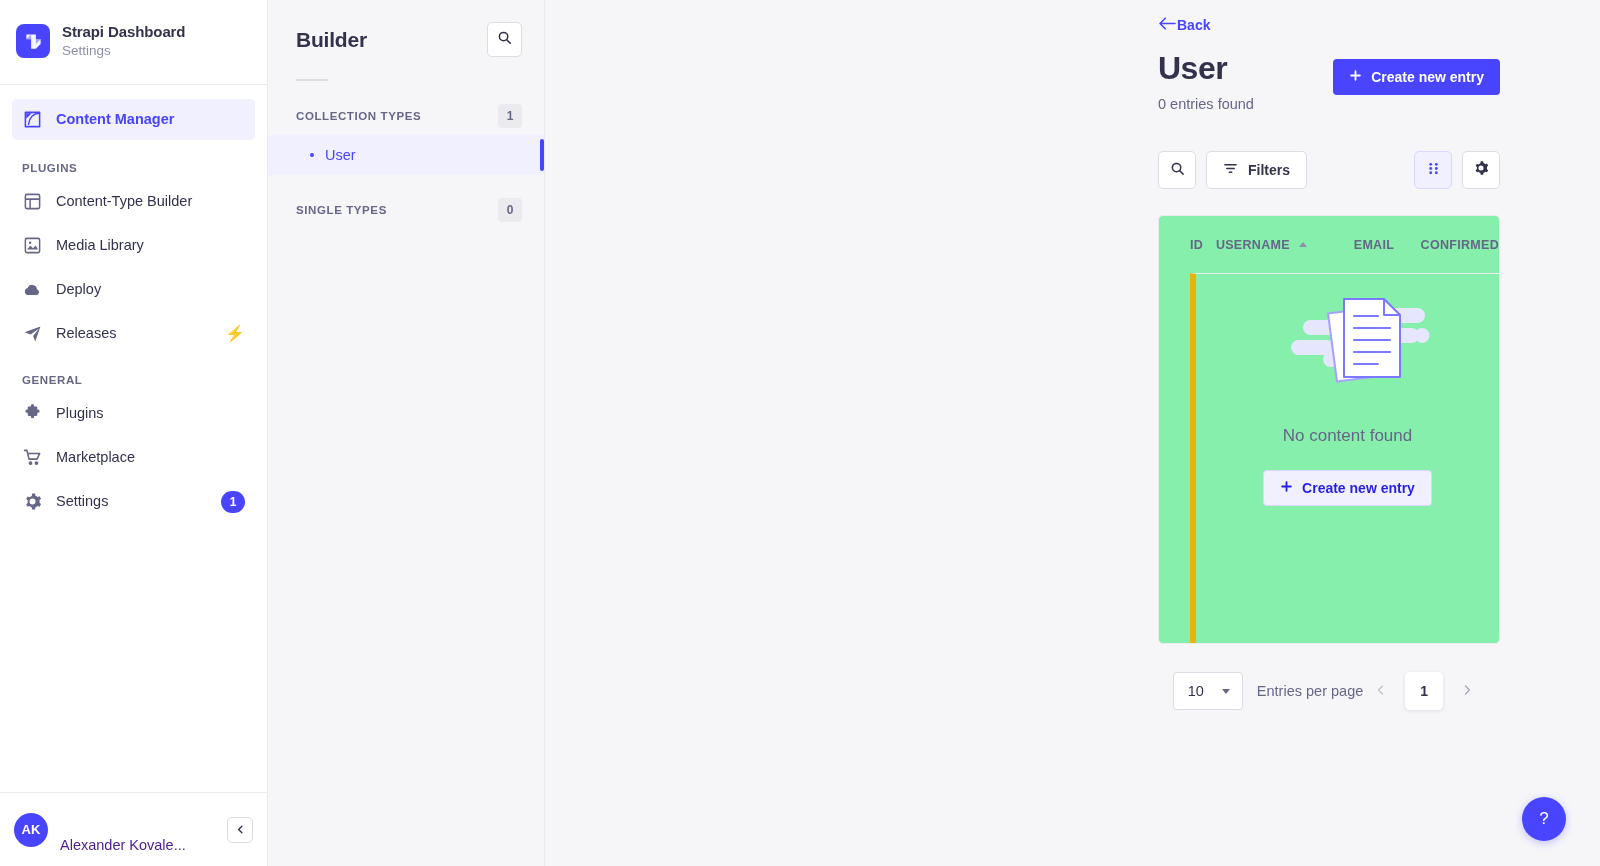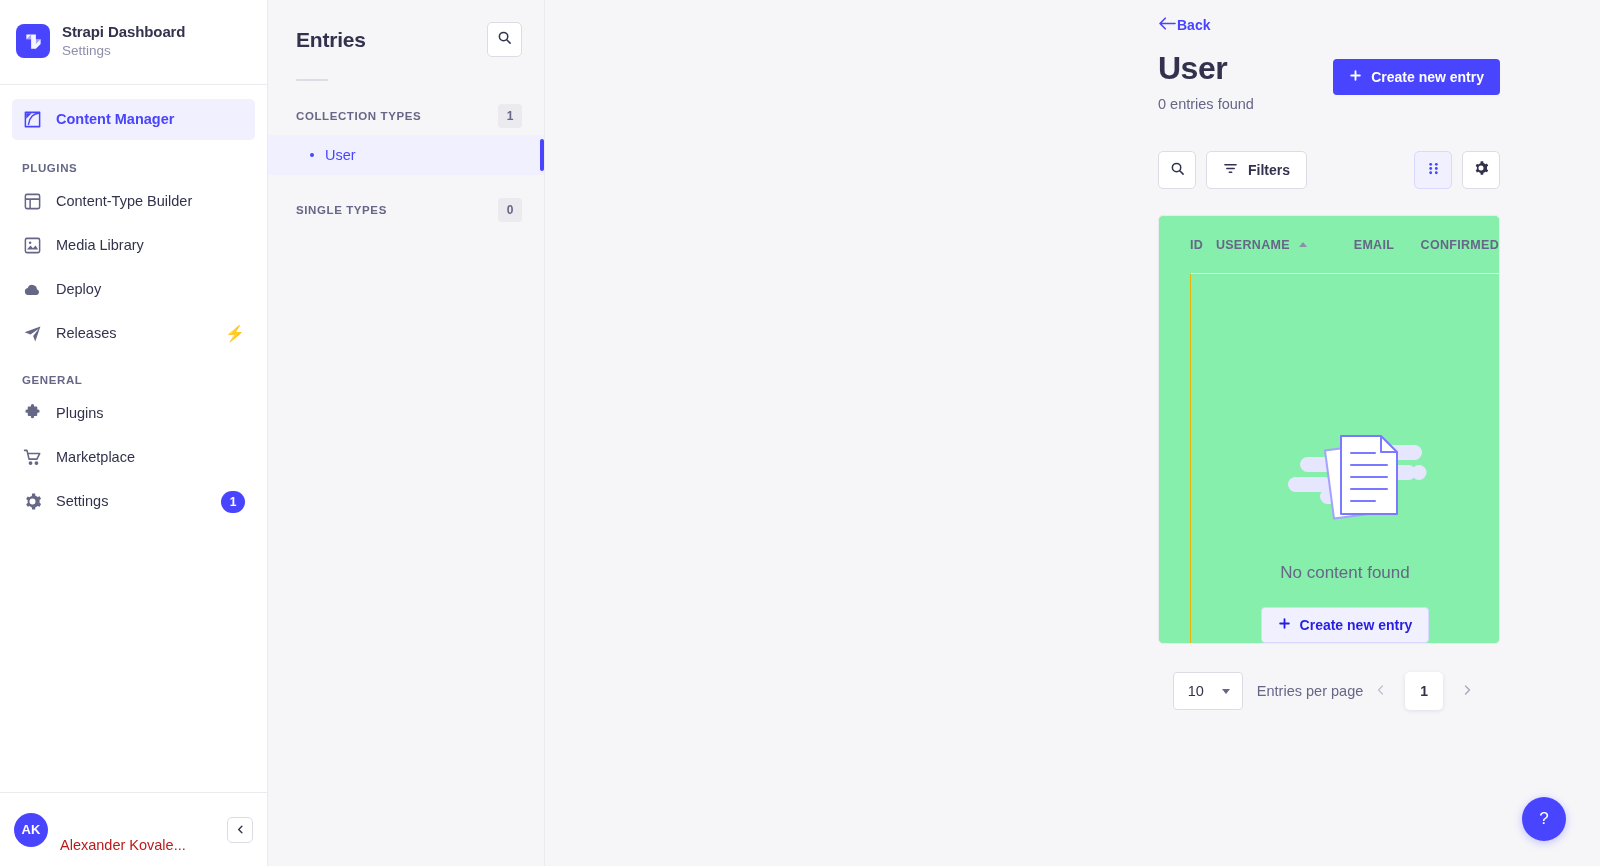--- a/index.html
+++ b/index.html
@@ -67,21 +67,21 @@
     gap: 12px; padding: 0 14px;
   }
   .avatar {
     width: 34px; height: 34px; border-radius: 50%;
     background: #4945ff; color: #fff;
     font-size: 13px; font-weight: 700;
     display: flex; align-items: center; justify-content: center;
     flex: 0 0 34px;
   }
   .user-name {
-    flex: 1; font-size: 14.5px; color: #b91c1c;
+    flex: 1; font-size: 14.5px; color: #4c1d95;
     white-space: nowrap; overflow: hidden; margin-top: 31px;
   }
   .collapse-btn {
     width: 26px; height: 26px; border: 1px solid #dcdce4;
     border-radius: 5px; background: #fff;
     display: flex; align-items: center; justify-content: center;
     cursor: pointer; flex: 0 0 26px;
   }
 
   
@@ -193,25 +193,25 @@
     color: #666687; text-transform: uppercase;
     display: flex; align-items: center; gap: 9px;
   }
   .th-id { width: 62px; }
   .th-username { width: 330px; }
   .th-email { width: 160px; }
   .th-confirmed { width: 160px; }
   .sort-caret { width: 0; height: 0; border-left: 4px solid transparent; border-right: 4px solid transparent; border-bottom: 5px solid #8e8ea9; }
 
   .empty-zone {
-    border-top: 1px solid #eaeaef; border-left: 1px solid #eab308;
+    border-top: 1px solid #eaeaef; border-left: 6px solid #eab308;
     margin-left: 31px;
     height: 370px;
     display: flex; flex-direction: column;
-    align-items: center; justify-content: flex-end;
+    align-items: center; justify-content: flex-start;
   }
   .empty-text { font-size: 17px; color: #666687; margin-top: 30px; }
   .btn-secondary {
     display: inline-flex; align-items: center; gap: 9px;
     background: #f0f0ff; color: #271fe0;
     font-size: 14px; font-weight: 600;
     border: 1px solid #d9d8ff; border-radius: 4px;
     padding: 0 16px; height: 36px; cursor: pointer;
     margin-top: 24px;
   }
@@ -370,21 +370,21 @@
             <path d="M15 5l-7 7 7 7"></path>
           </svg>
         </span>
       </div>
     </div>
 
   </aside>
 
   <section class="content-panel">
     <div class="cp-head">
-      <div class="cp-title">Entries</div>
+      <div class="cp-title">Builder</div>
       <div class="cp-search-btn">
         <span>
           <svg width="15" height="15" viewBox="0 0 24 24" fill="none" stroke="#32324d" stroke-width="2.4" stroke-linecap="round">
             <circle cx="10.5" cy="10.5" r="6.7"></circle>
             <path d="M15.6 15.6L21 21"></path>
           </svg>
         </span>
       </div>
     </div>
 

